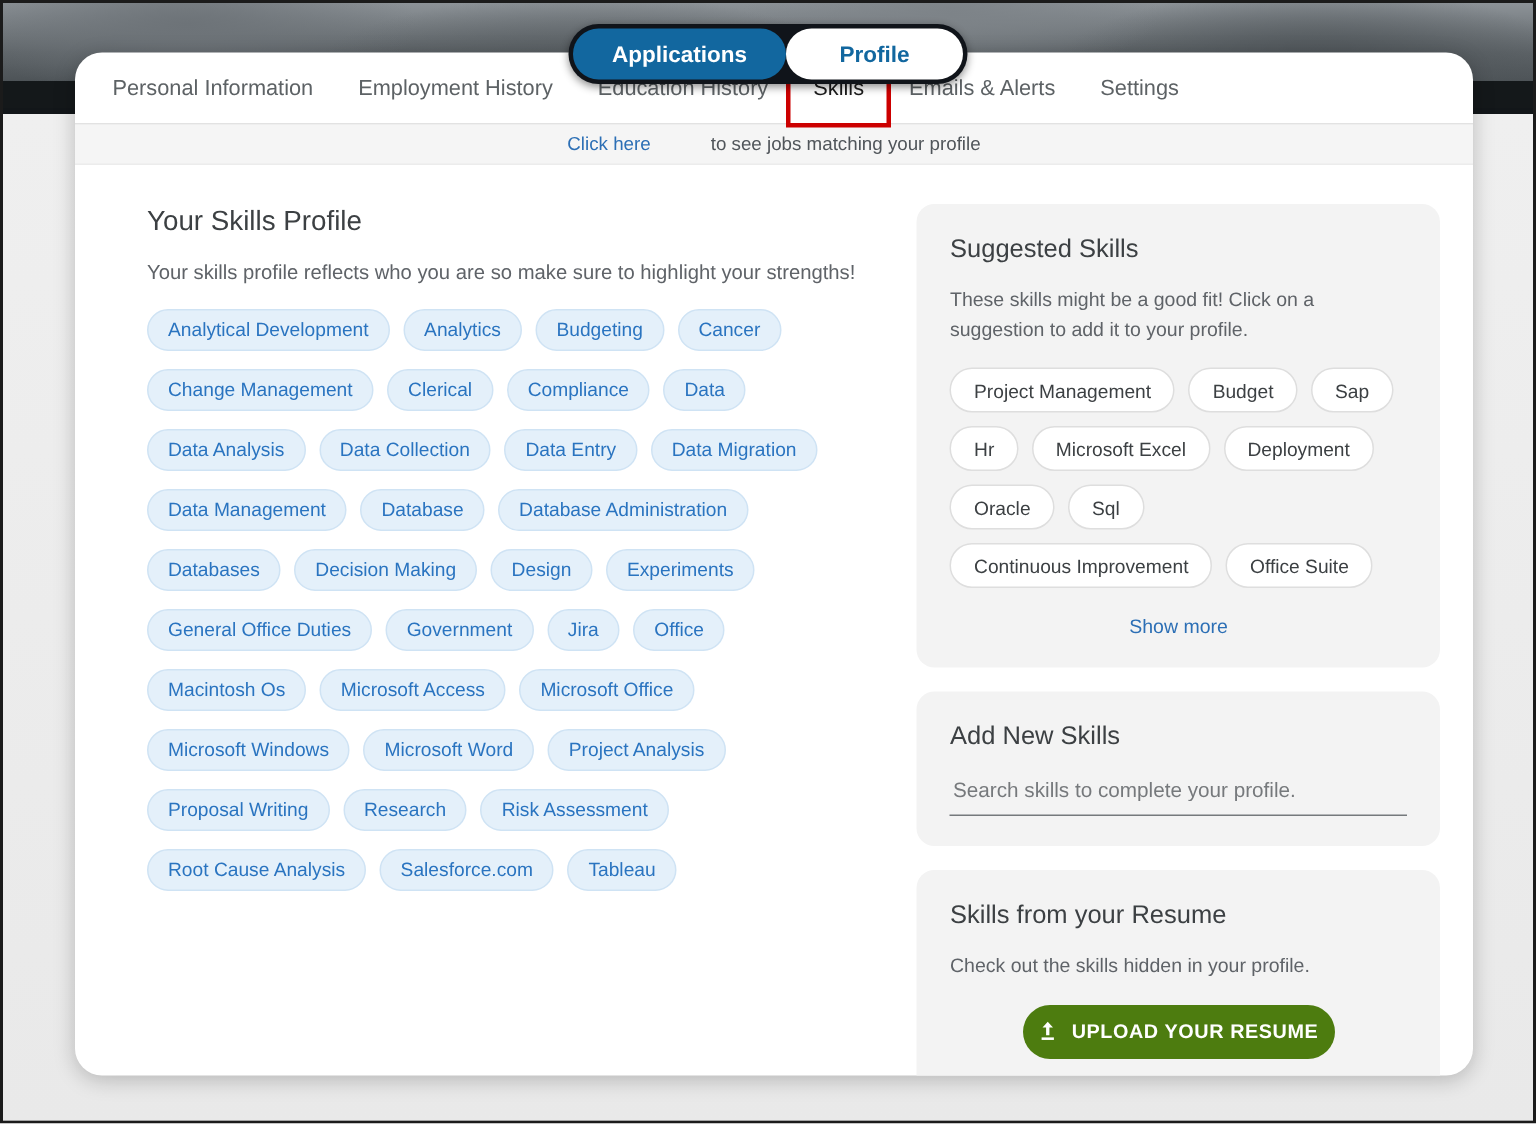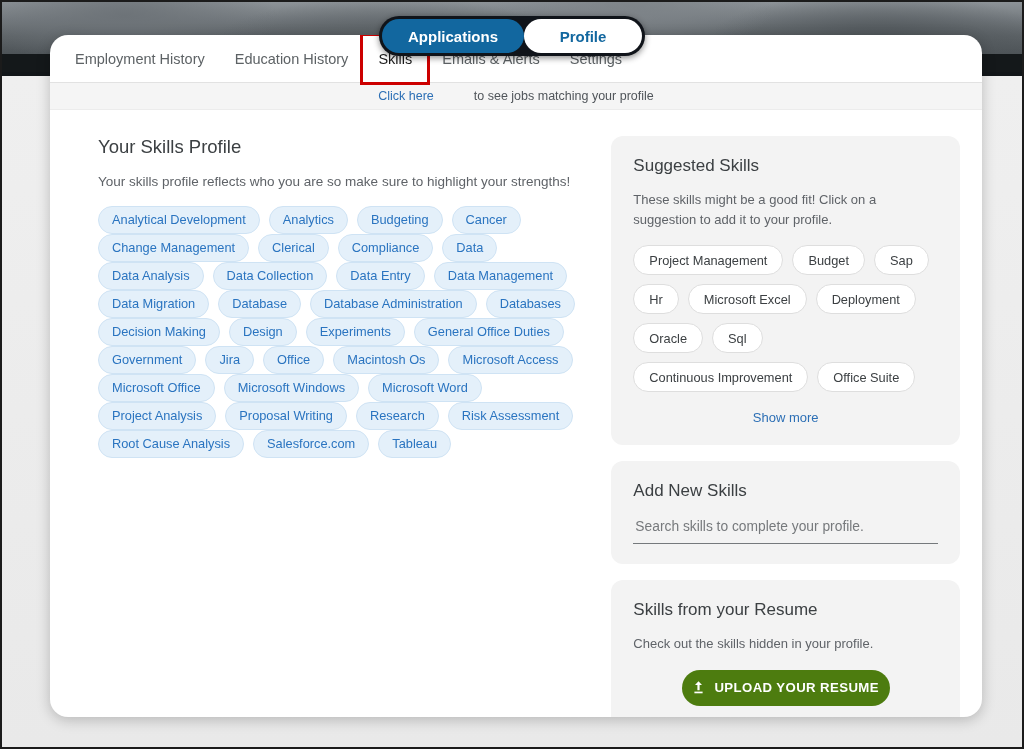--- a/index.html
+++ b/index.html
@@ -109,21 +109,21 @@
   .col-right { width: 362px; }
   h2.section-title {
     font-size: 18.5px; font-weight: normal; color: #3c4043;
     margin-bottom: 14px;
   }
   p.section-sub {
     font-size: 13.5px; color: #5f6368; line-height: 1.45;
     margin-bottom: 14px;
   }
   
-  .chips { display: flex; flex-wrap: wrap; gap: 0 9px; }
+  .chips { display: flex; flex-wrap: wrap; gap: 12px 9px; }
   .chip {
     display: inline-flex; align-items: center;
     height: 28px; padding: 0 13px;
     border-radius: 15px;
     background: #e4f0fa;
     border: 1px solid #cfe3f4;
     color: #2a74c0;
     font-size: 12.8px;
     cursor: pointer; white-space: nowrap;
   }
@@ -201,20 +201,21 @@
   </div>
 
   <div class="toggle">
     <button class="toggle-btn applications">Applications</button>
     <button class="toggle-btn profile">Profile</button>
   </div>
 
   <div class="card">
 
     <div class="tabs">
+      <div class="tab">Personal Information</div>
       <div class="tab">Employment History</div>
       <div class="tab">Education History</div>
       <div class="tab active highlight">Skills</div>
       <div class="tab">Emails &amp; Alerts</div>
       <div class="tab">Settings</div>
     </div>
 
     <div class="jobs-band">
       <a>Click here</a>
       <span> to see jobs matching your profile</span>
@@ -230,22 +231,22 @@
             <div class="chip">Analytics</div>
             <div class="chip">Budgeting</div>
             <div class="chip">Cancer</div>
             <div class="chip">Change Management</div>
             <div class="chip">Clerical</div>
             <div class="chip">Compliance</div>
             <div class="chip">Data</div>
             <div class="chip">Data Analysis</div>
             <div class="chip">Data Collection</div>
             <div class="chip">Data Entry</div>
+            <div class="chip">Data Migration</div>
             <div class="chip">Data Management</div>
-            <div class="chip">Data Migration</div>
             <div class="chip">Database</div>
             <div class="chip">Database Administration</div>
             <div class="chip">Databases</div>
             <div class="chip">Decision Making</div>
             <div class="chip">Design</div>
             <div class="chip">Experiments</div>
             <div class="chip">General Office Duties</div>
             <div class="chip">Government</div>
             <div class="chip">Jira</div>
             <div class="chip">Office</div>

